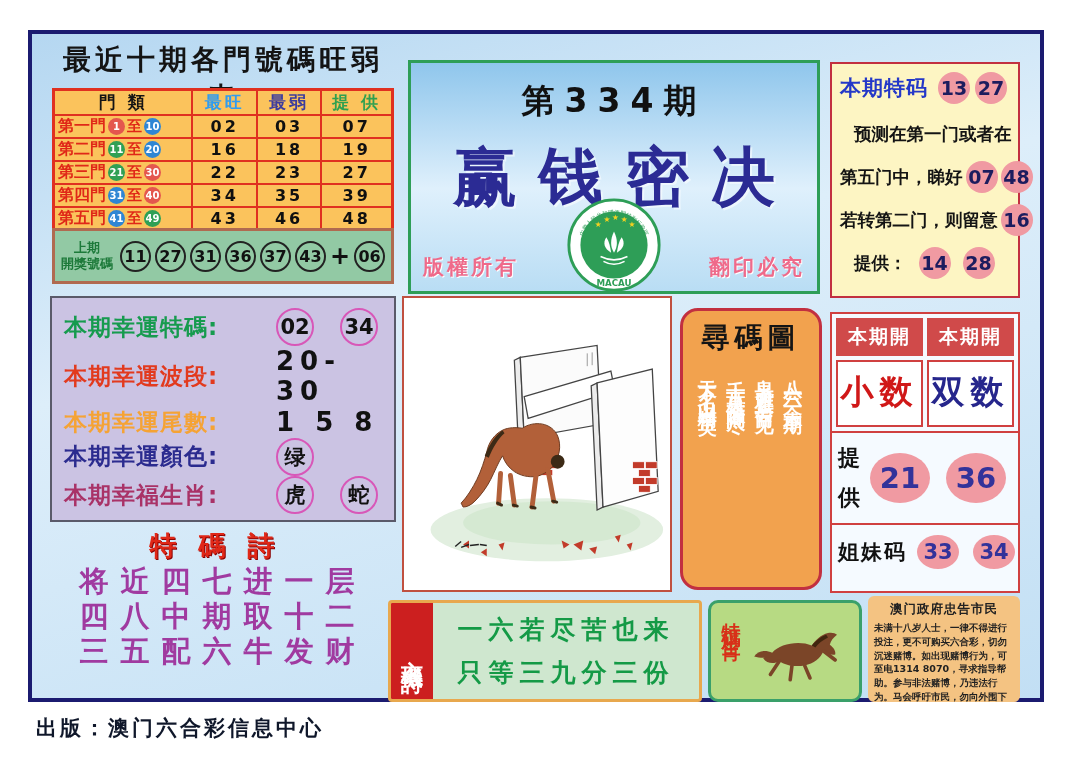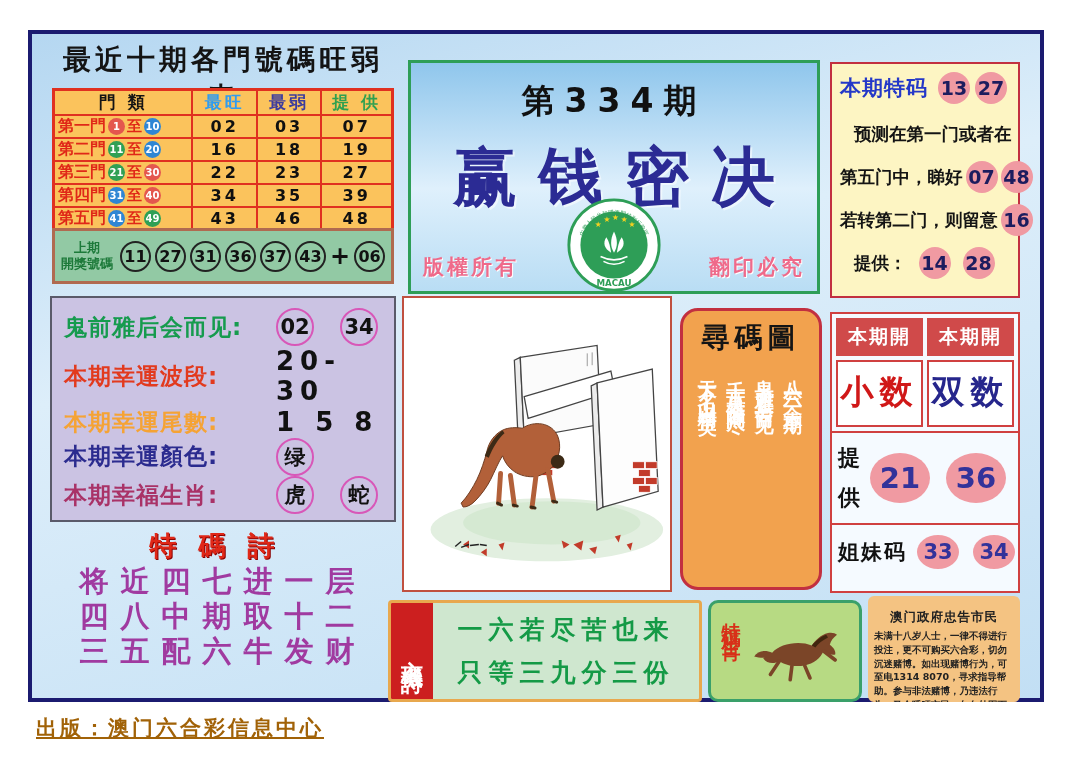--- a/index.html
+++ b/index.html
@@ -126,26 +126,26 @@
   .mystery-lines { flex:1; display:flex; flex-direction:column; justify-content:space-evenly; }
   .mystery-line { text-align:center; color:#149a46; font-weight:bold; font-size:25px; letter-spacing:6px; white-space:nowrap; }
 
   .zodiac-box { position:absolute; left:676px; top:566px; width:154px; height:102px;
     background:#b7da83; border:3px solid #3aa06a; border-radius:10px; display:flex; padding:4px 2px 4px 8px; }
   .zodiac-label { writing-mode:vertical-rl; text-orientation:upright; color:#d83018;
     font-weight:bold; font-size:19px; letter-spacing:7px; }
   .zodiac-art { flex:1; display:flex; align-items:center; justify-content:center; }
 
   .notice-box { position:absolute; left:836px; top:562px; width:152px; height:106px;
-    background:#f4c382; border-radius:6px; padding:13px 6px 3px 6px; overflow:hidden; }
+    background:#f4c382; border-radius:6px; padding:5px 6px 3px 6px; overflow:hidden; }
   .notice-title { text-align:center; font-size:12.5px; font-weight:bold; color:#222; letter-spacing:1px; }
   .notice-body { margin-top:3px; font-size:9.5px; line-height:1.45; color:#222; font-weight:bold; }
 
   .publisher { position:absolute; left:36px; top:714px; font-size:21px; font-weight:bold;
-    color:#a16207; letter-spacing:3px;text-decoration:underline; }
+    color:#0f172a; letter-spacing:3px; }
 </style>
 </head>
 <body>
 
 <div class="page">
   <div class="frame">
 
     <div class="sec-title">最近十期各門號碼旺弱表</div>
 
     <table class="door-table">
@@ -239,21 +239,21 @@
           <span class="ring">37</span>
           <span class="ring">43</span>
           <span class="plus-sign">+</span>
           <span class="ring">06</span>
         </div>
     </div>
 
     <div class="lucky-box">
       <div style="display:flex;flex-direction:column;justify-content:space-between;height:100%;">
           <div class="lucky-row">
-            <span class="lucky-label" style="color: rgb(22, 155, 78);">鬼前雅后会而见:</span>
+            <span class="lucky-label" style="color: rgb(22, 155, 78);">本期幸運特碼:</span>
             <span class="lucky-vals">
               <span class="pink-ring">02</span>
               <span class="pink-ring">34</span>
             </span>
           </div>
           <div class="lucky-row">
             <span class="lucky-label" style="color: rgb(226, 58, 30);">本期幸運波段:</span>
             <span class="lucky-vals">
               <span class="lucky-text">20-30</span>
             </span>

